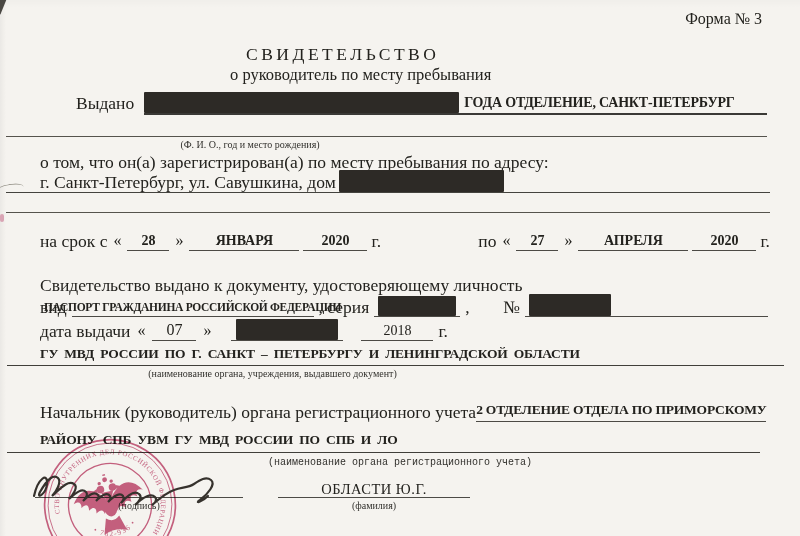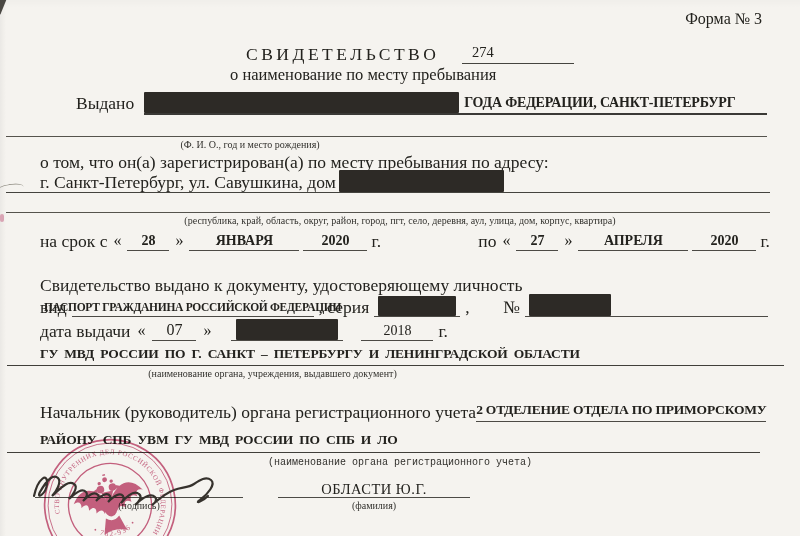--- a/index.html
+++ b/index.html
@@ -31,42 +31,40 @@
 
 <div class="doc">
 
   <div class="artifact" style="left:-2px;top:-4px;width:6px;height:18px;background:#4a4843;transform:rotate(22deg);"></div>
   <div class="artifact" style="left:-4px;top:184px;width:28px;height:9px;border-top:1.5px solid #9b988f;border-radius:50%;transform:rotate(-9deg);"></div>
   <div class="artifact" style="left:0;top:214px;width:4px;height:8px;background:#d9a4b4;border-radius:2px;"></div>
 
   <div class="abs t" style="top:10px;right:38px;font-size:16px;">Форма № 3</div>
 
   <div class="abs" style="left:246px;top:44px;font-size:17.5px;letter-spacing:3.5px;white-space:nowrap;text-align:right;">СВИДЕТЕЛЬСТВО</div>
-  <div class="abs" style="left:462px;top:44px;width:102px;border-bottom:1.5px solid #45443f;font-size:14.5px;padding:0 0 2px 10px;">274</div>
-  <div class="abs" style="left:230px;top:65px;font-size:16.5px;white-space:nowrap;">о наименование по месту пребывания</div>
+  <div class="abs" style="left:230px;top:65px;font-size:16.5px;white-space:nowrap;">о руководитель по месту пребывания</div>
 
   <div class="row" style="left:76px;right:33px;top:92px;">
     <span class="t" style="margin-right:10px;padding-bottom:2px;">Выдано</span>
     <span style="flex:1;display:flex;align-items:flex-end;gap:5px;border-bottom:2px solid #3a3936;">
       <span class="bar" style="width:315px;height:21px;"></span>
-      <span class="boldval" style="padding-bottom:2px;letter-spacing:-0.2px;">ГОДА ФЕДЕРАЦИИ, САНКТ-ПЕТЕРБУРГ</span>
+      <span class="boldval" style="padding-bottom:2px;letter-spacing:-0.2px;">ГОДА ОТДЕЛЕНИЕ, САНКТ-ПЕТЕРБУРГ</span>
     </span>
   </div>
   <div class="hr" style="left:6px;right:33px;top:136px;"></div>
   <div class="capbox cap" style="left:120px;width:260px;top:139px;">(Ф. И. О., год и место рождения)</div>
 
   <div class="abs t" style="left:40px;top:152px;">о том, что он(а) зарегистрирован(а) по месту пребывания по адресу:</div>
   <div class="row" style="left:40px;top:170px;">
     <span class="t">г. Санкт-Петербург, ул. Савушкина, дом</span>
     <span class="bar" style="width:165px;height:22px;margin-left:3px;"></span>
   </div>
   <div class="hr" style="left:6px;right:30px;top:192px;border-top-width:1.5px;border-top-color:#44433e;"></div>
 
   <div class="hr" style="left:6px;right:30px;top:212px;"></div>
-  <div class="capbox cap" style="left:0;width:100%;top:215px;">(республика, край, область, округ, район, город, пгт, село, деревня, аул, улица, дом, корпус, квартира)</div>
 
   <div class="row" style="left:40px;right:30px;top:231px;gap:4px;">
     <span class="t">на срок с</span>
     <span class="quote">«</span>
     <span class="field boldval" style="width:42px;padding-bottom:1px;">28</span>
     <span class="quote">»</span>
     <span class="field boldval" style="width:110px;padding-bottom:1px;">ЯНВАРЯ</span>
     <span class="field boldval" style="width:64px;padding-bottom:1px;">2020</span>
     <span class="t">г.</span>
     <span style="flex:1;"></span>

